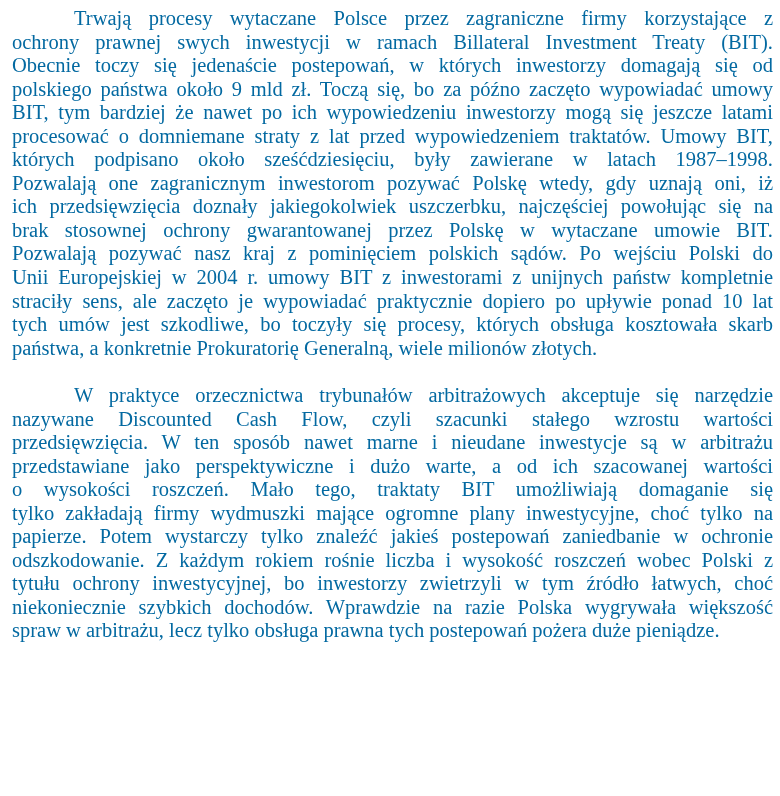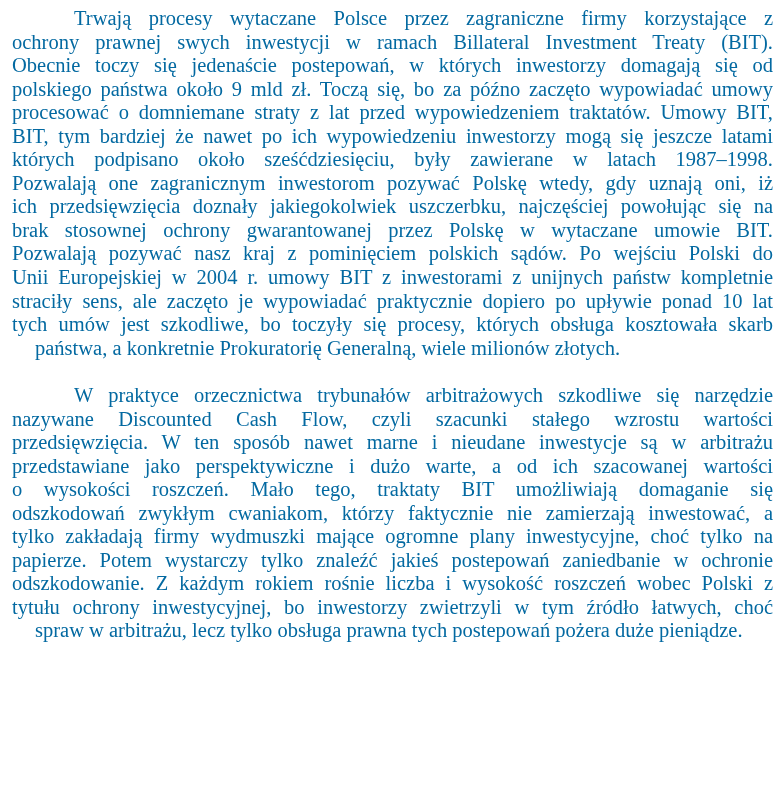--- a/index.html
+++ b/index.html
@@ -9,50 +9,50 @@
     background:#ffffff; color:#0369a1;
     font-family:"Liberation Serif", "DejaVu Serif", serif;
     font-size:20.5px;
   }
   .para { position:absolute; left:12px; width:761px; }
   .line {
     display:block; height:23.56px; line-height:23.56px;
     white-space:nowrap; text-align:justify; text-align-last:justify;
     overflow:visible;
   }
-  .line.last { text-align-last:left;margin-left:23px; }
+  .line.last { text-align-last:left; }
   .line.indent { padding-left:62px; }
 </style>
 </head>
 <body>
 
 <div class="page">
   <div class="para" id="p0" style="top:7px;">
       <span class="line indent">Trwają procesy wytaczane Polsce przez zagraniczne firmy korzystające z</span>
       <span class="line">ochrony prawnej swych inwestycji w ramach Billateral Investment Treaty (BIT).</span>
       <span class="line">Obecnie toczy się jedenaście postepowań, w których inwestorzy domagają się od</span>
       <span class="line">polskiego państwa około 9 mld zł. Toczą się, bo za późno zaczęto wypowiadać umowy</span>
+      <span class="line">BIT, tym bardziej że nawet po ich wypowiedzeniu inwestorzy mogą się jeszcze latami</span>
       <span class="line">procesować o domniemane straty z lat przed wypowiedzeniem traktatów. Umowy BIT,</span>
-      <span class="line">BIT, tym bardziej że nawet po ich wypowiedzeniu inwestorzy mogą się jeszcze latami</span>
       <span class="line">których podpisano około sześćdziesięciu, były zawierane w latach 1987–1998.</span>
       <span class="line">Pozwalają one zagranicznym inwestorom pozywać Polskę wtedy, gdy uznają oni, iż</span>
       <span class="line">ich przedsięwzięcia doznały jakiegokolwiek uszczerbku, najczęściej powołując się na</span>
       <span class="line">brak stosownej ochrony gwarantowanej przez Polskę w wytaczane umowie BIT.</span>
       <span class="line">Pozwalają pozywać nasz kraj z pominięciem polskich sądów. Po wejściu Polski do</span>
       <span class="line">Unii Europejskiej w 2004 r. umowy BIT z inwestorami z unijnych państw kompletnie</span>
       <span class="line">straciły sens, ale zaczęto je wypowiadać praktycznie dopiero po upływie ponad 10 lat</span>
       <span class="line">tych umów jest szkodliwe, bo toczyły się procesy, których obsługa kosztowała skarb</span>
       <span class="line last">państwa, a konkretnie Prokuratorię Generalną, wiele milionów złotych.</span>
     </div>
   <div class="para" id="p1" style="top:384px;">
-      <span class="line indent">W praktyce orzecznictwa trybunałów arbitrażowych szkodliwe się narzędzie</span>
+      <span class="line indent">W praktyce orzecznictwa trybunałów arbitrażowych akceptuje się narzędzie</span>
       <span class="line">nazywane Discounted Cash Flow, czyli szacunki stałego wzrostu wartości</span>
       <span class="line">przedsięwzięcia. W ten sposób nawet marne i nieudane inwestycje są w arbitrażu</span>
       <span class="line">przedstawiane jako perspektywiczne i dużo warte, a od ich szacowanej wartości</span>
       <span class="line">o wysokości roszczeń. Mało tego, traktaty BIT umożliwiają domaganie się</span>
-      <span class="line">odszkodowań zwykłym cwaniakom, którzy faktycznie nie zamierzają inwestować, a</span>
       <span class="line">tylko zakładają firmy wydmuszki mające ogromne plany inwestycyjne, choć tylko na</span>
       <span class="line">papierze. Potem wystarczy tylko znaleźć jakieś postepowań zaniedbanie w ochronie</span>
       <span class="line">odszkodowanie. Z każdym rokiem rośnie liczba i wysokość roszczeń wobec Polski z</span>
       <span class="line">tytułu ochrony inwestycyjnej, bo inwestorzy zwietrzyli w tym źródło łatwych, choć</span>
+      <span class="line">niekoniecznie szybkich dochodów. Wprawdzie na razie Polska wygrywała większość</span>
       <span class="line last">spraw w arbitrażu, lecz tylko obsługa prawna tych postepowań pożera duże pieniądze.</span>
     </div>
 </div>
 
 </body></html>

